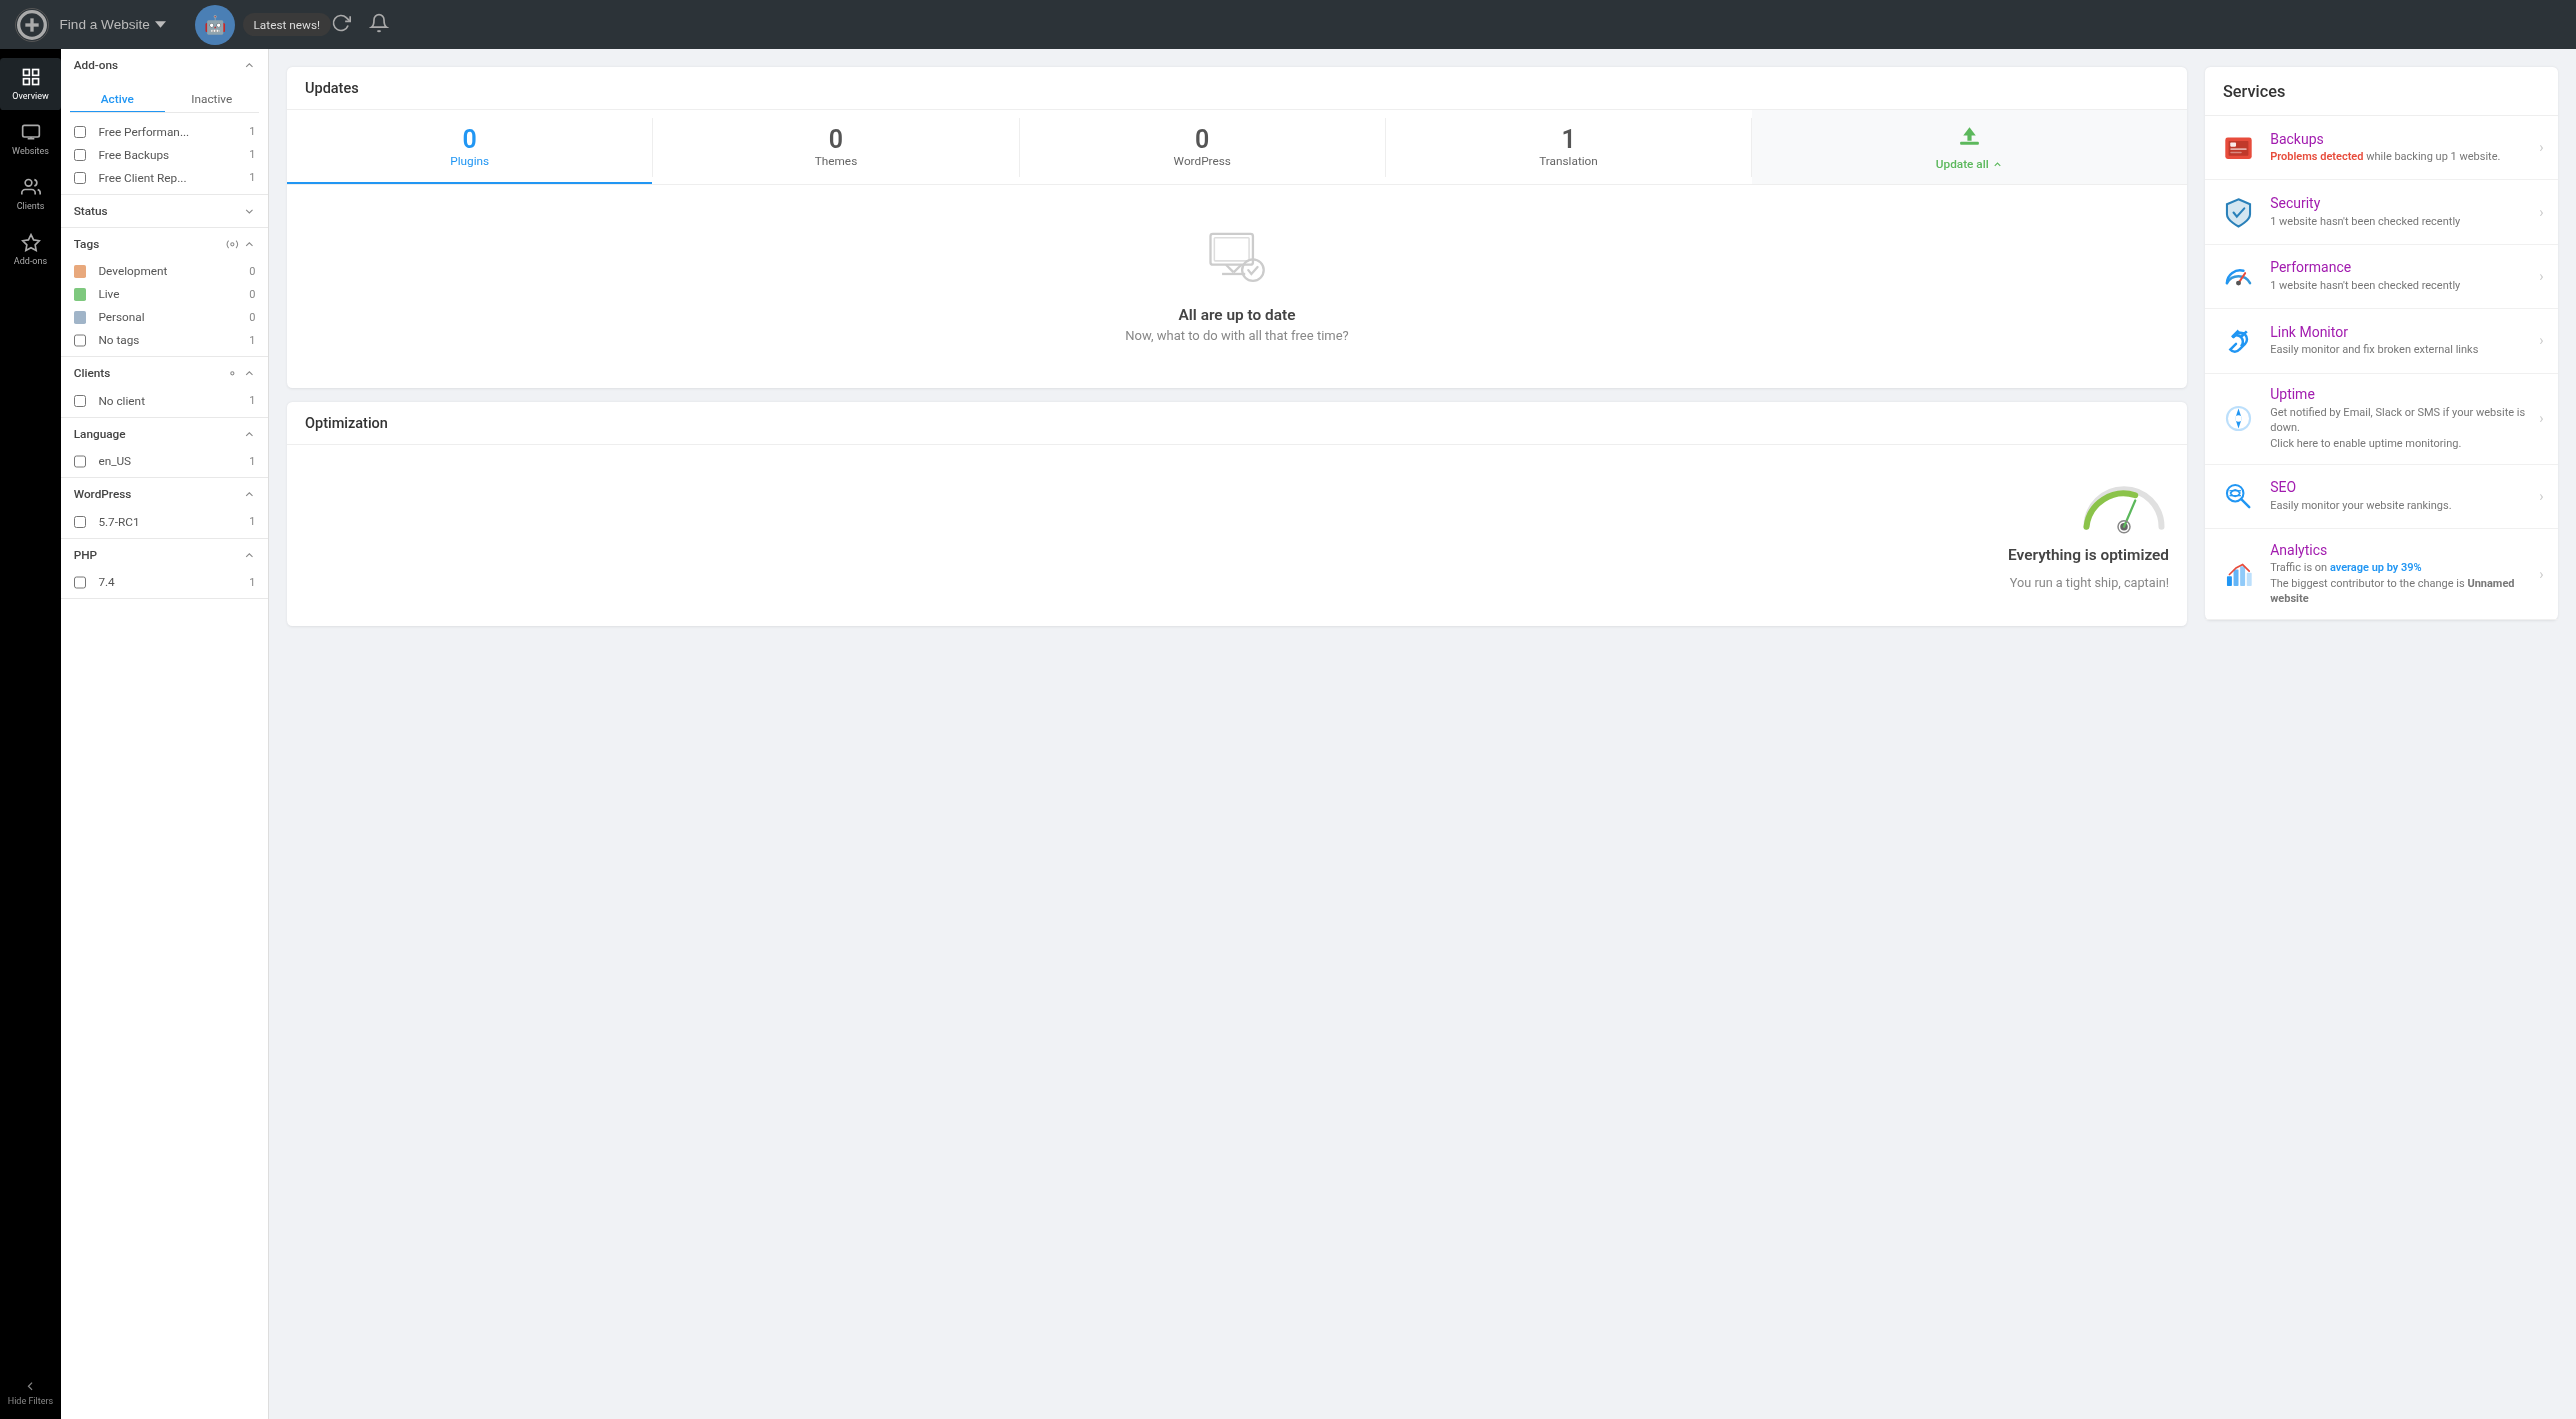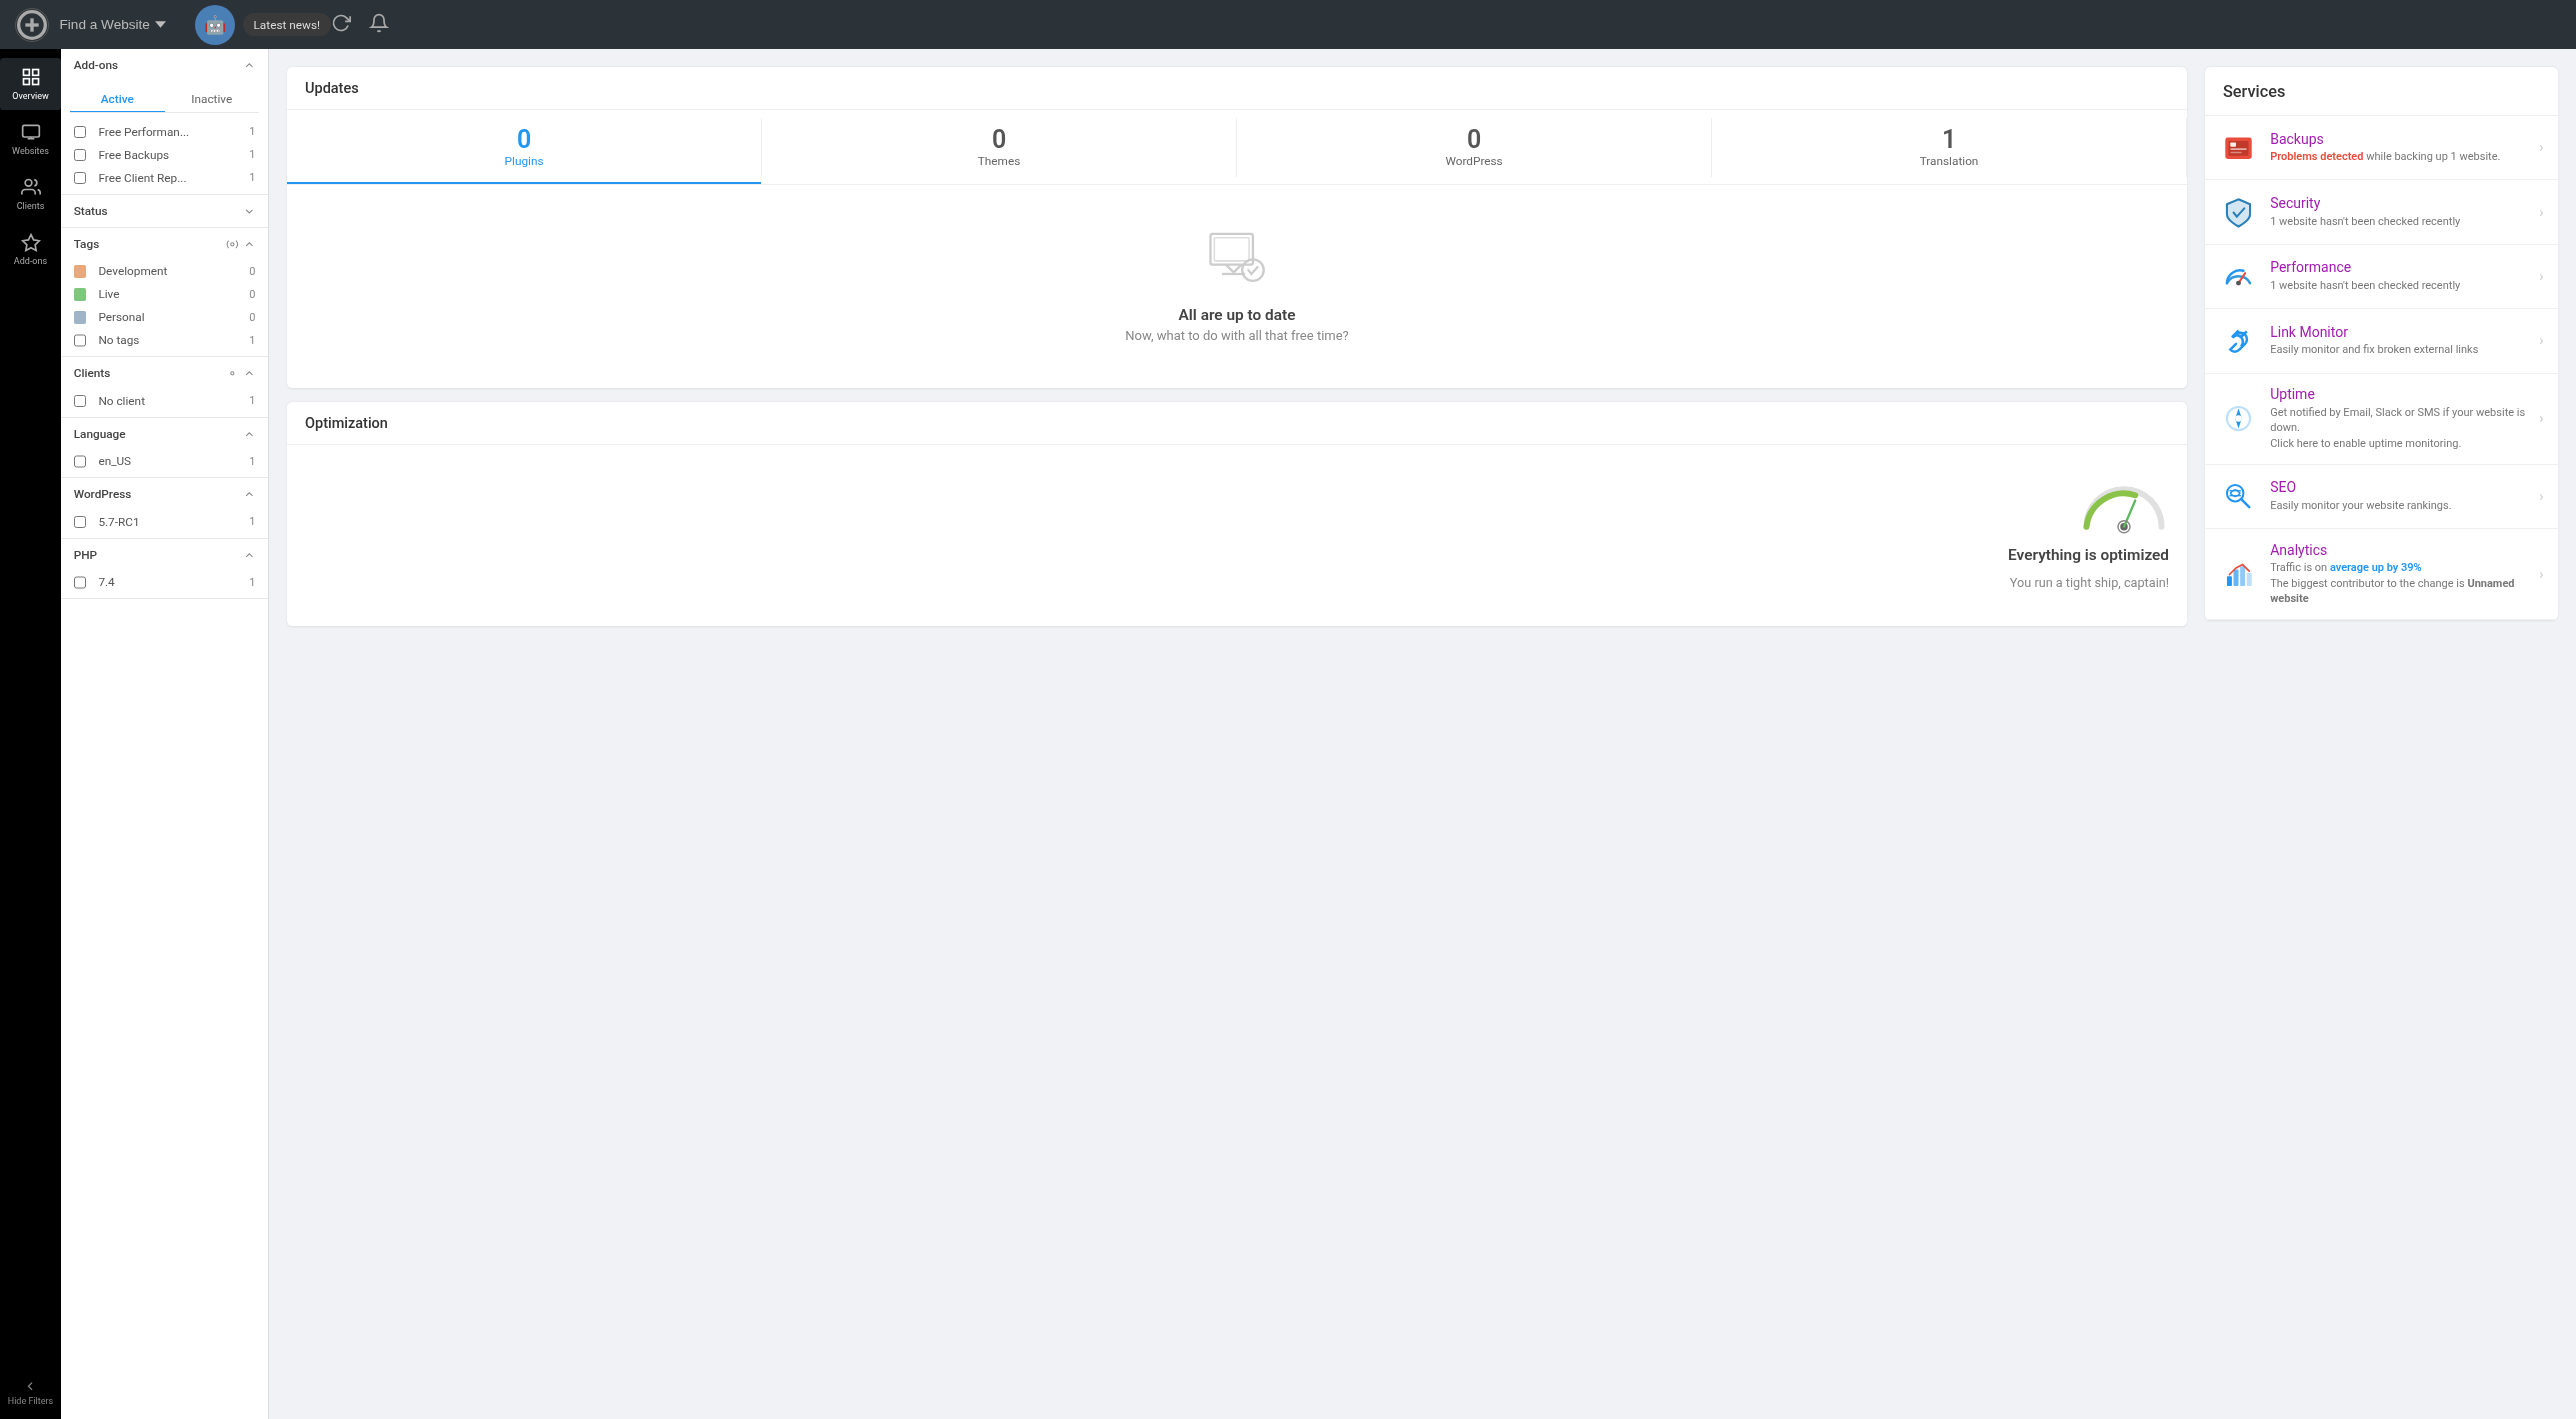--- a/index.html
+++ b/index.html
@@ -527,20 +527,34 @@
           <div class="update-tab">
             <span class="num">0</span>
             <span class="label">WordPress</span>
           </div>
           <div class="update-tab-divider"></div>
           <div class="update-tab">
             <span class="num" style="color:#555;">1</span>
             <span class="label">Translation</span>
           </div>
           <div class="update-tab-divider"></div>
+          <div class="update-all-btn">
+            <div class="icon-up">
+              <svg width="25" height="25" viewBox="0 0 24 24" fill="none">
+                <rect x="3" y="17" width="18" height="3" rx="1" fill="#5cb85c"></rect>
+                <polygon points="12,3 18,11 14,11 14,16 10,16 10,11 6,11" fill="#5cb85c"></polygon>
+              </svg>
+            </div>
+            <div class="txt">
+              <span>Update all</span>
+              <svg width="11" height="11" viewBox="0 0 24 24" fill="none" stroke="#5cb85c" stroke-width="2.5">
+                  <polyline points="18 15 12 9 6 15"></polyline>
+                </svg>
+            </div>
+          </div>
         </div>
 
         <div class="up-to-date">
           <div class="icon-wrap">
             <svg width="63" height="54" viewBox="0 0 80 70">
               <rect x="5" y="5" width="55" height="40" rx="3" fill="none" stroke="#ccc" stroke-width="3"></rect>
               <rect x="10" y="10" width="45" height="30" rx="1" fill="none" stroke="#ddd" stroke-width="2"></rect>
               <line x1="25" y1="45" x2="35" y2="55" stroke="#ccc" stroke-width="3"></line>
               <line x1="45" y1="45" x2="35" y2="55" stroke="#ccc" stroke-width="3"></line>
               <line x1="20" y1="57" x2="50" y2="57" stroke="#ccc" stroke-width="3"></line>

